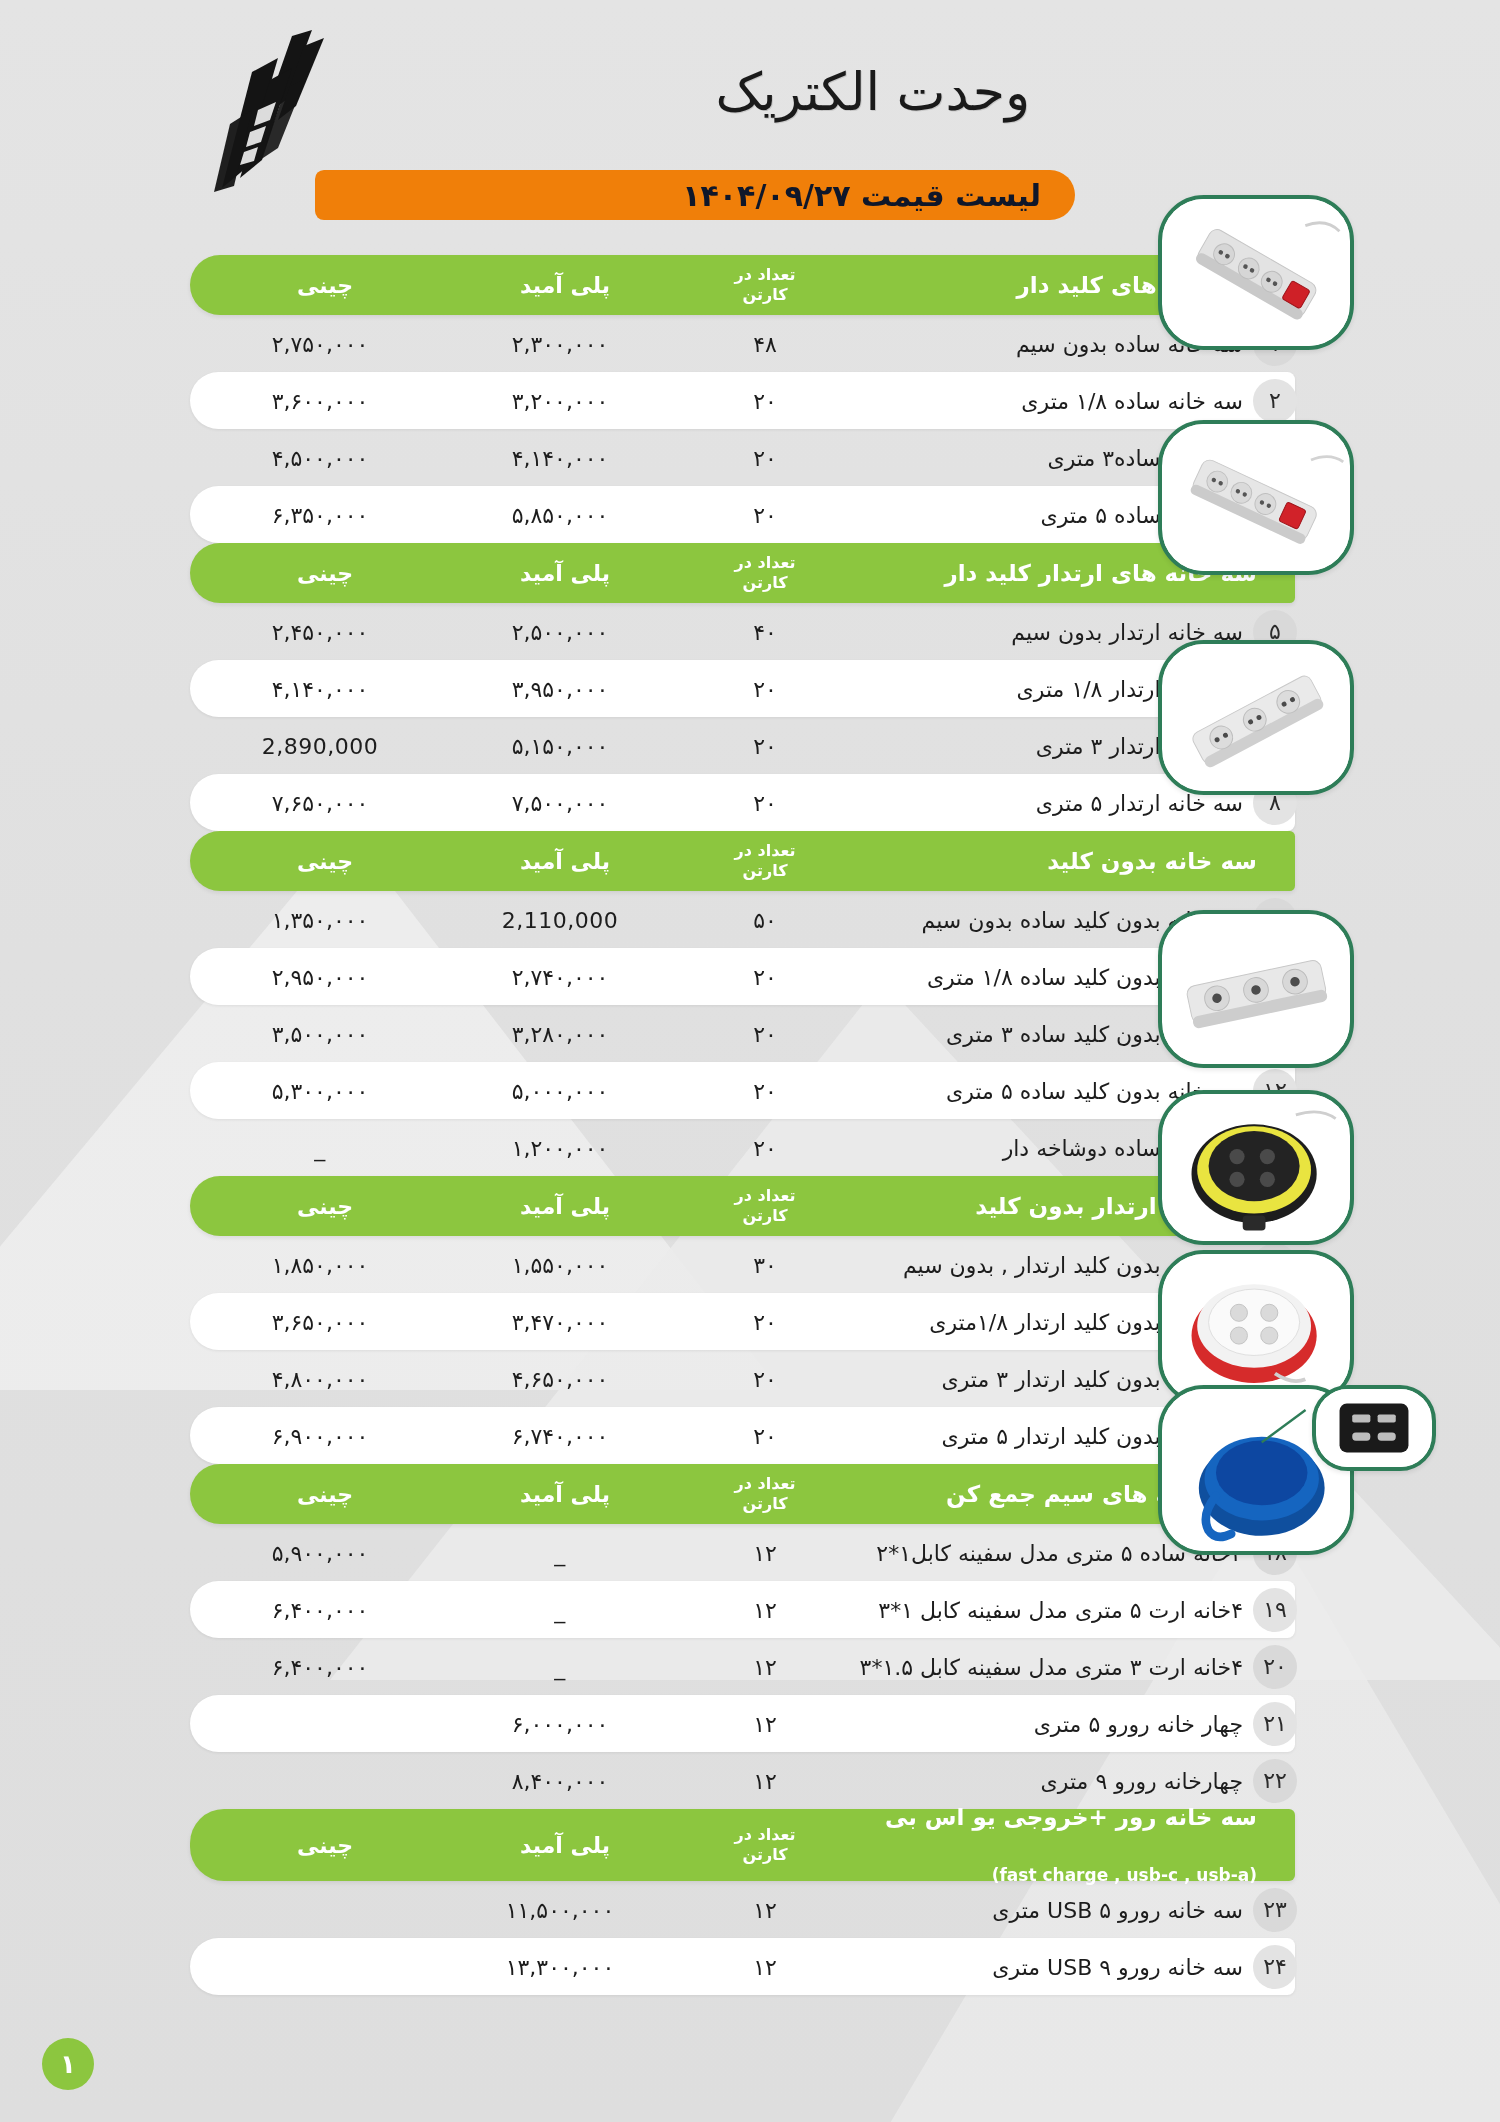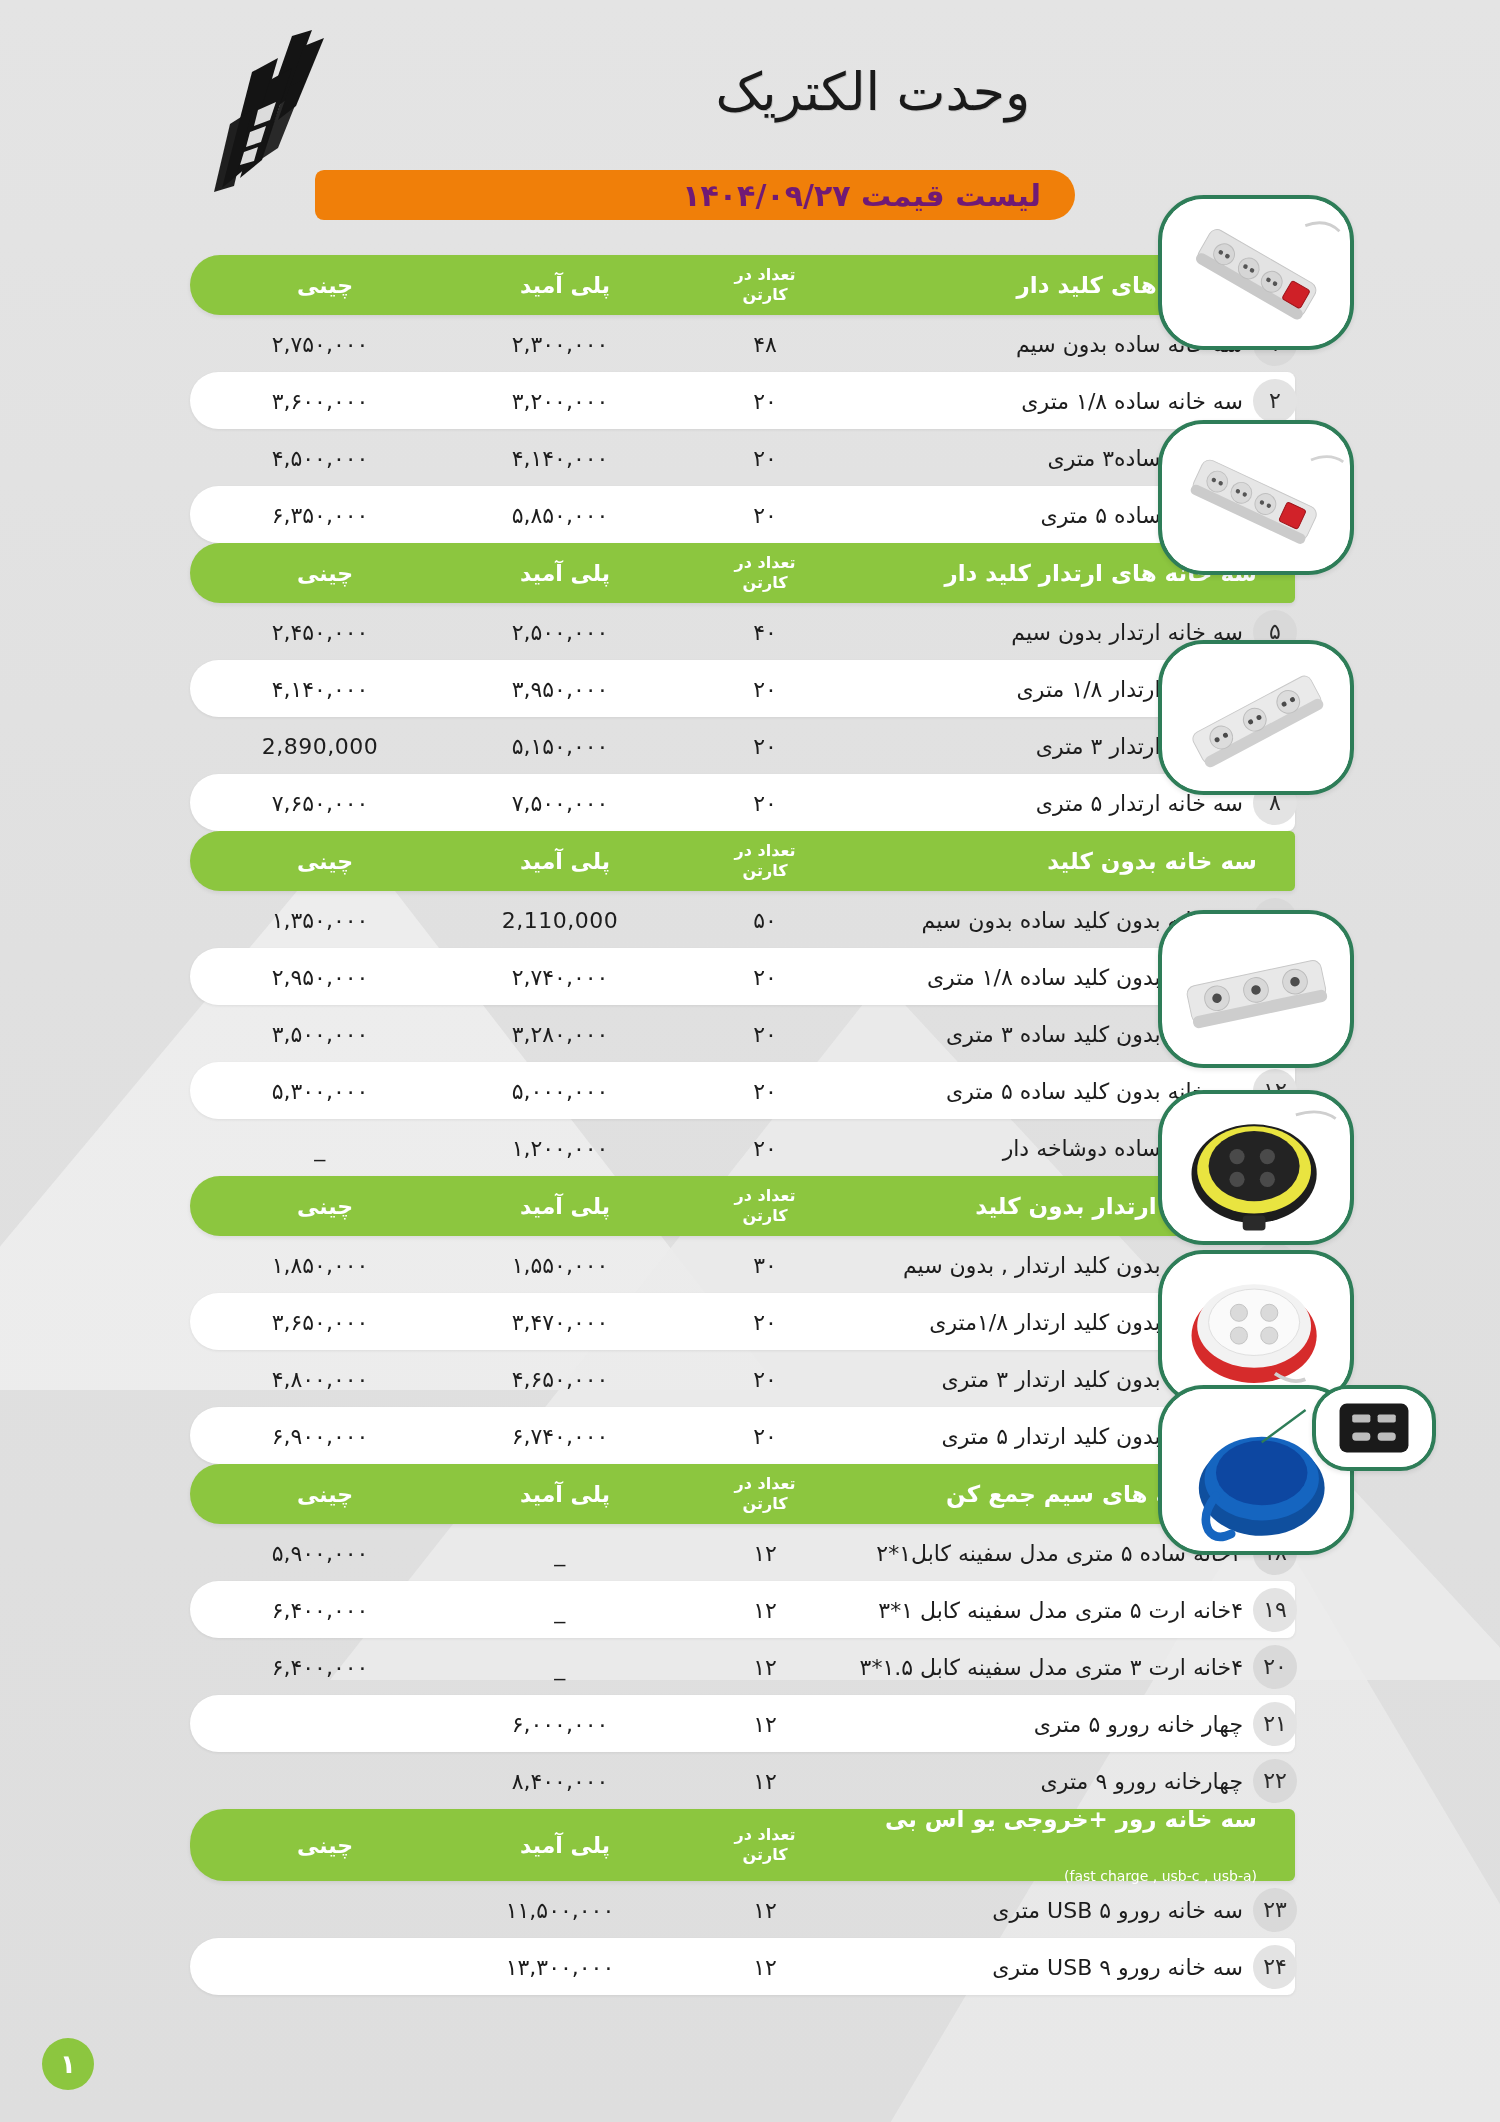--- a/index.html
+++ b/index.html
@@ -42,21 +42,21 @@
   }
   .date-bar {
     position: absolute; right: 425px; top: 170px;
     background: #f07f09;
     height: 50px; min-width: 760px;
     border-radius: 10px 28px 28px 10px;
     display: flex; align-items: center; justify-content: flex-start;
     padding: 0 34px;
   }
   .date-bar span {
-    color: #701a75; font-size: 30px; font-weight: 700; white-space: nowrap;
+    color: #0f172a; font-size: 30px; font-weight: 700; white-space: nowrap;
   }
 
   
   .sheet { position: absolute; left: 0; top: 255px; width: 1500px; }
 
   
   .sec-head {
     position: relative;
     margin-right: 205px;
     margin-left: 190px;
@@ -67,21 +67,21 @@
     box-shadow: 0 2px 4px rgba(0,0,0,.08);
   }
   .sec-head.tall { height: 72px; }
   .sec-title {
     color: #ffffff; font-weight: 700; font-size: 23px;
     text-align: right; line-height: 1.15;
     position: absolute; right: 38px; top: 50%;
     transform: translateY(-50%);
     width: 420px;
   }
-  .sec-title small { display:block; font-size: 14px; font-weight: 400; direction: ltr; text-align: right; margin-top: 36px;}
+  .sec-title small { display:block; font-size: 17px; font-weight: 700; direction: ltr; text-align: right; margin-top: 36px;}
   .col-h {
     position: absolute; color: #ffffff; font-weight: 700;
     font-size: 22px; text-align: center; top: 50%;
     transform: translateY(-50%);
   }
   .col-h.count { right: 470px; width: 120px; font-size: 16px; line-height: 1.25; font-weight: 600;}
   .col-h.poly  { right: 640px; width: 180px; }
   .col-h.chin  { right: 880px; width: 180px; text-align: center; }
 
   

